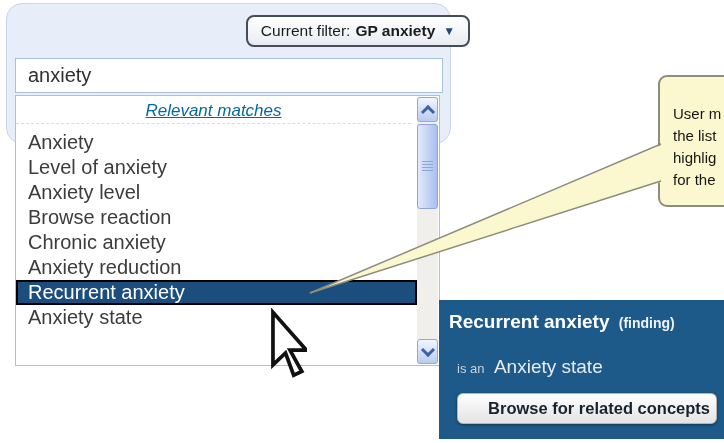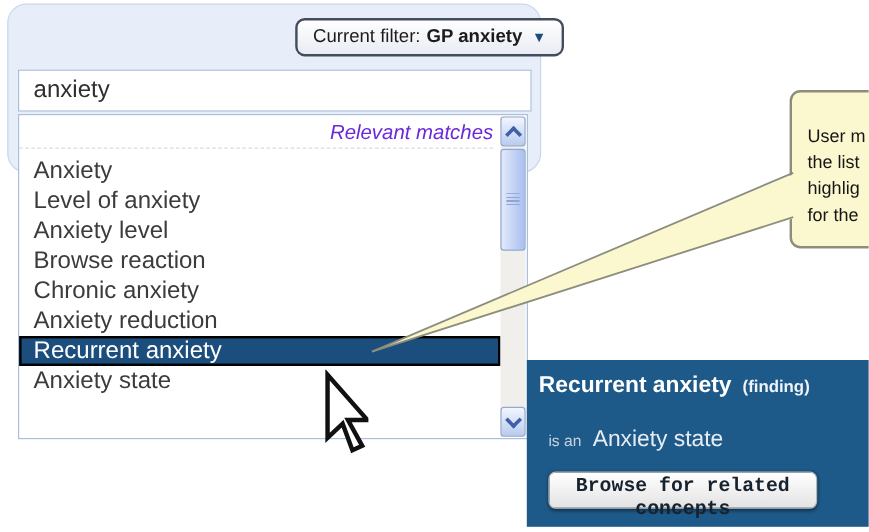--- a/index.html
+++ b/index.html
@@ -20,22 +20,22 @@
 
   
   .search-input{position:absolute;left:15px;top:58px;width:428px;height:35px;z-index:2;
     box-sizing:border-box;border:1px solid #a9c0dd;background:#fff;border-radius:0;
     font-family:"Liberation Sans",sans-serif;font-size:20px;color:#2f2f2f;padding:0 0 0 12px;outline:none;}
 
   
   .listbox{position:absolute;left:15px;top:95px;width:425px;height:271px;z-index:2;
     background:#fff;border:1px solid #a9c0dd;box-sizing:border-box;}
   .list-header{position:absolute;top:2px;left:0;right:28px;height:25px;line-height:25px;
-    text-align:right;font-style:italic;font-size:17px;color:#6d28d9;
-    border-bottom:1px dashed #dcdcdc;}
+    text-align:center;font-style:italic;font-size:17px;color:#0369a1;
+    border-bottom:1px dashed #dcdcdc;text-decoration:underline;}
   .list-items{position:absolute;top:34px;left:0;right:22px;}
   .list-item{height:25px;line-height:25px;font-size:20px;color:#3c3c3c;padding-left:12px;
     white-space:nowrap;cursor:default;}
   .list-item.selected{background:#1b4e7c;color:#ffffff;border:2px solid #000;
     box-sizing:border-box;line-height:20px;padding-left:10px;}
 
   
   .scrollbar{position:absolute;top:1px;bottom:1px;right:1px;width:21px;background:#f1efeb;}
   .sb-btn{position:absolute;left:0;width:21px;height:25px;box-sizing:border-box;
     background:linear-gradient(#f2f6fe,#b9cbf0);border:1px solid #97a9cf;border-radius:3px;
@@ -58,24 +58,24 @@
   .callout-tail{position:absolute;left:0;top:0;width:724px;height:443px;z-index:6;pointer-events:none;}
 
   
   .detail-panel{position:absolute;left:439px;top:300px;width:285px;height:139px;z-index:2;
     background:#1e5a89;color:#fff;padding-left:12px;}
   .dp-title{position:absolute;left:10px;top:11px;font-size:19px;font-weight:bold;color:#ffffff;white-space:nowrap;}
   .dp-suffix{font-size:14px;font-weight:bold;color:#eef3f8;margin-left:4px;}
   .dp-rel{position:absolute;left:18px;top:56px;white-space:nowrap;}
   .dp-isa{font-size:13px;color:#c6d2de;margin-top:29px;}
   .dp-parent{font-size:19px;color:#e6ecf2;margin-left:5px;}
-  .dp-btn{position:absolute;left:18px;top:93px;width:224px;height:31px;
+  .dp-btn{position:absolute;left:18px;top:93px;width:260px;height:31px;
     background:linear-gradient(#ffffff,#e3e3e3);border:1px solid #b5b5b5;border-radius:6px;
     box-shadow:0 1px 3px rgba(0,0,0,.45);
-    font-family:Liberation Mono, monospace;font-size:16.5px;font-weight:bold;color:#16222e;cursor:pointer;}
+    font-family:Liberation Sans, sans-serif;font-size:16.5px;font-weight:bold;color:#16222e;cursor:pointer;text-align:right;}
 
   
   .cursor{position:absolute;left:270px;top:308px;width:37px;height:73px;z-index:10;pointer-events:none;}
 </style>
 </head>
 <body>
 
 <div class="stage">
 
   <div class="widget-panel"></div>

